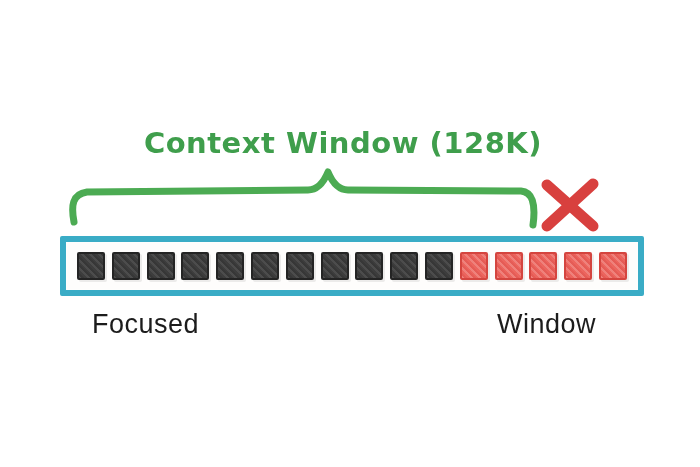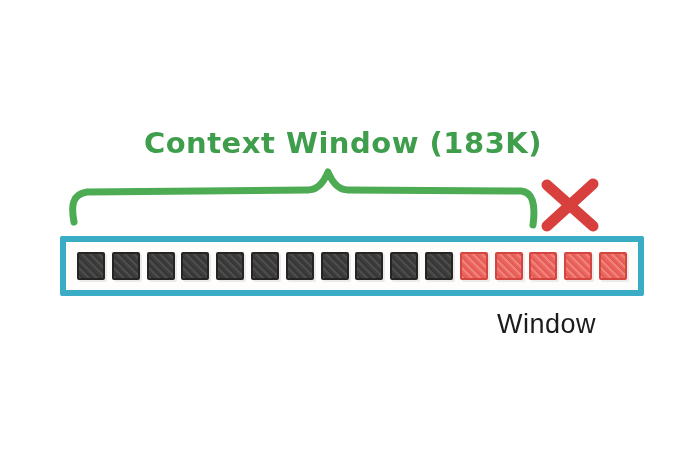--- a/index.html
+++ b/index.html
@@ -89,21 +89,21 @@
     white-space:nowrap;
   }
   .label-focused { left:92px; }
   .label-random  { left:497px; }
 </style>
 </head>
 <body>
 
 <div class="canvas">
 
-  <div class="title">Context Window (183K)</div>
+  <div class="title">Context Window (128K)</div>
 
   <svg class="brace-svg" viewBox="0 0 490 75" aria-hidden="true">
     <path d="M 14 62
              C 11 46, 12 34, 27 32
              L 248 30
              C 257 30, 263 24, 268 12
              C 273 24, 279 30, 288 30
              L 461 31
              C 472 32, 476 43, 473 65" fill="none" stroke="var(--brace-green)" stroke-width="7" stroke-linecap="round" stroke-linejoin="round"></path>
   </svg>
@@ -127,16 +127,17 @@
         <div class="sq focused"></div>
         <div class="sq focused"></div>
         <div class="sq random"></div>
         <div class="sq random"></div>
         <div class="sq random"></div>
         <div class="sq random"></div>
         <div class="sq random"></div>
       </div>
   </div>
 
+  <div class="label label-focused">Focused</div>
 
   <div class="label label-random">Window</div>
 
 </div>
 
 </body></html>

